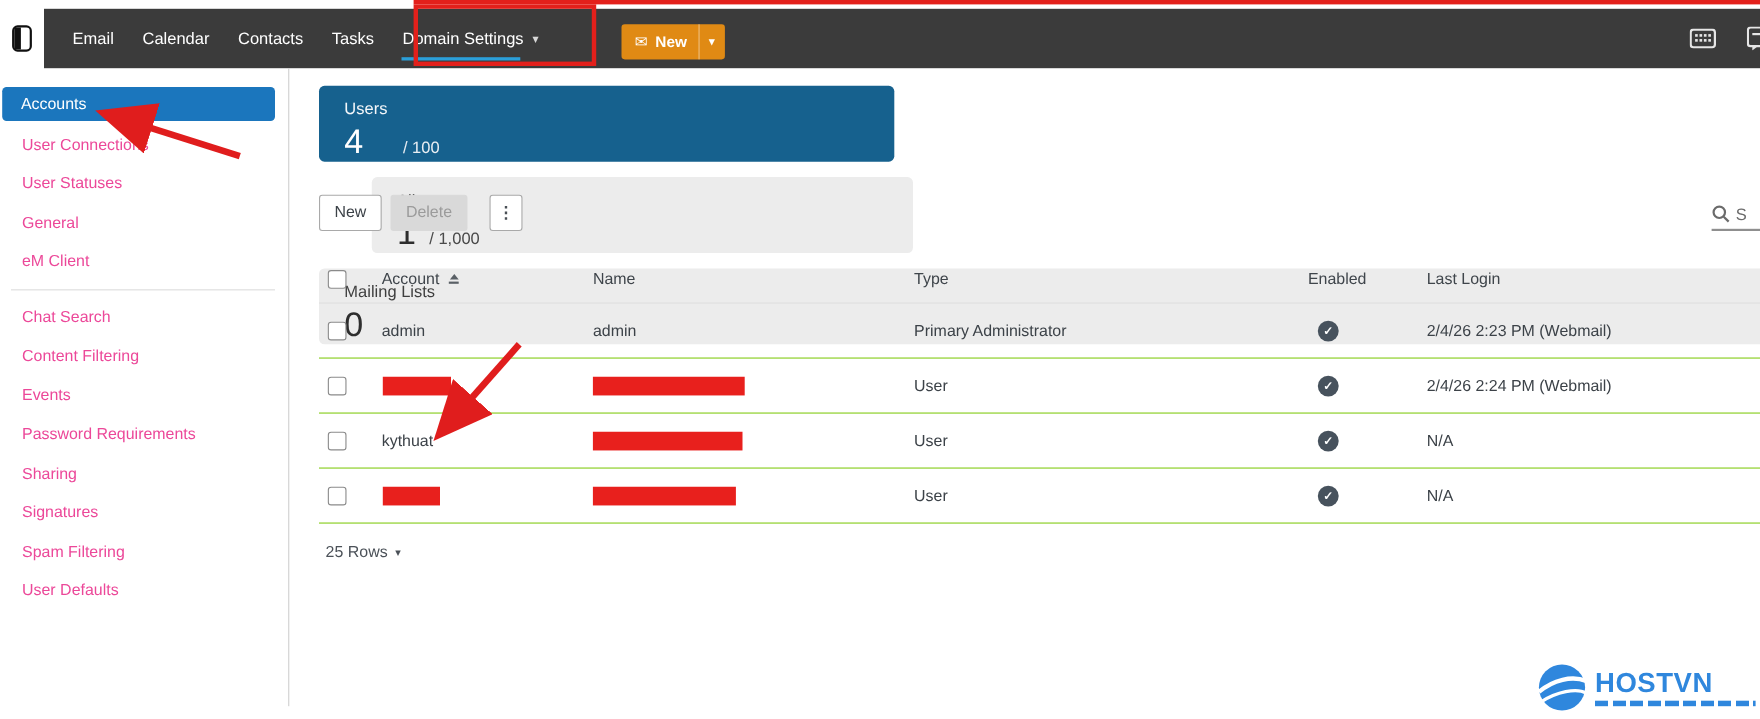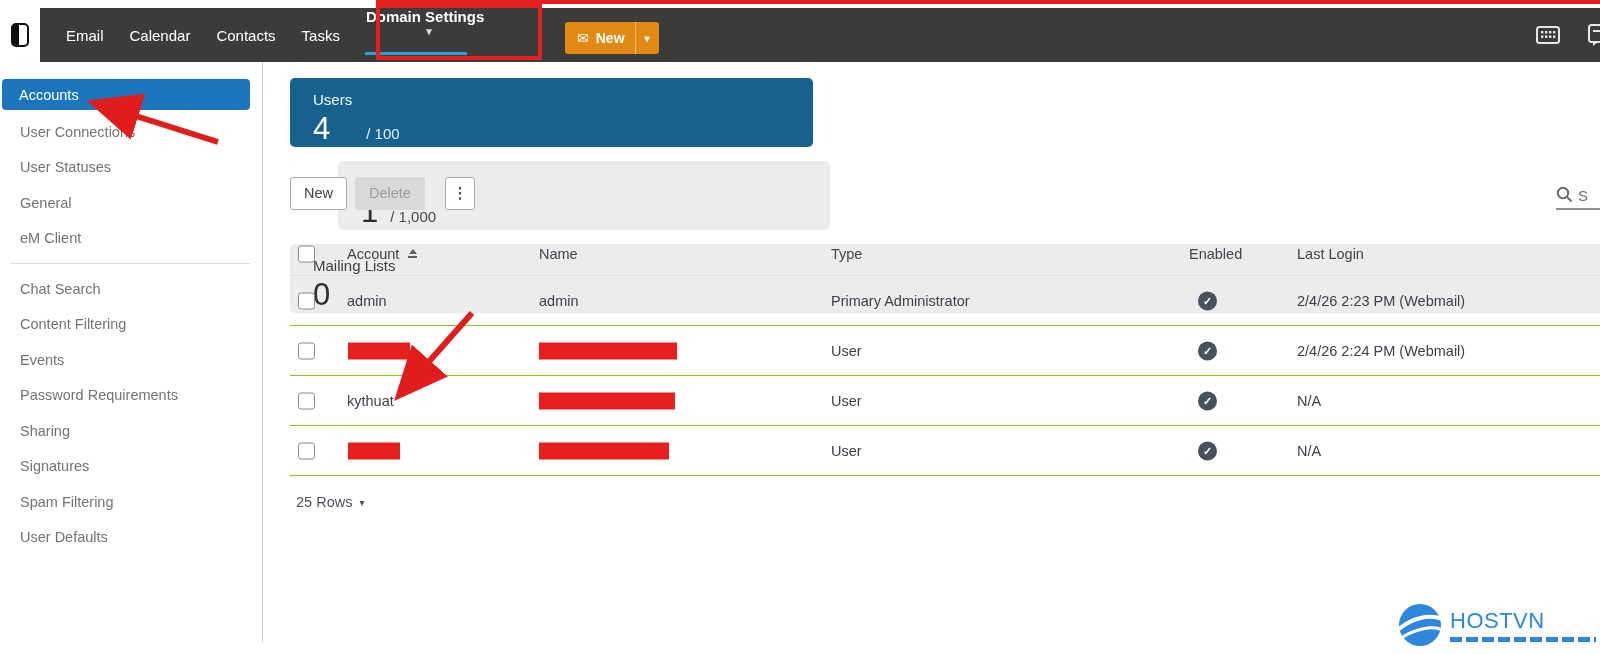--- a/index.html
+++ b/index.html
@@ -9,34 +9,34 @@
     background:#fff; font-family:"Liberation Sans", sans-serif; color:#3c4248;
   }
   
   .top-red-line { position:absolute; left:376px; right:0; top:0; height:4px; background:#e3201b; z-index:9; }
   
   .toggle-wrap { position:absolute; left:0; top:8px; width:40px; height:54px; background:#fff; display:flex; align-items:center; justify-content:center; }
   .toggle-icon { width:18px; height:24px; border:2.5px solid #101010; border-radius:5px; position:relative; }
   .toggle-icon::before { content:""; position:absolute; left:0; top:0; bottom:0; width:6px; background:#101010; }
   .navbar { position:absolute; left:40px; right:0; top:8px; height:54px; background:#3b3b3b; display:flex; align-items:center; padding-left:13px; }
   .nav-item { color:#fff; font-size:15px; padding:0 13px; height:54px; display:flex; align-items:center; cursor:pointer; position:relative; }
-  .nav-item.active { font-weight:700;flex-direction:column; }
+  .nav-item.active { font-weight:400; }
   .nav-item.active .nav-underline { position:absolute; left:12px; right:30px; bottom:7px; height:3px; background:#2b9fd9; }
   .nav-caret { font-size:11px; color:#d8d8d8; margin-left:8px; }
   .new-btn { position:absolute; left:525px; top:14px; height:32px; background:#e08a14; border-radius:3px; display:flex; align-items:center; color:#fff; font-size:14px; font-weight:700; cursor:pointer; }
   .new-btn .env { font-size:14px; margin:0 7px 0 12px; font-weight:400; }
   .new-btn .nb-label { margin-right:10px; }
   .new-btn .nb-sep { width:1px; align-self:stretch; background:rgba(255,255,255,.45); }
   .new-btn .nb-caret { font-size:10px; padding:0 9px; }
   .nav-right-icons { position:absolute; right:0; top:0; height:54px; display:flex; align-items:center; }
   .kb-icon { margin-right:28px; }
   .panel-icon { margin-right:-14px; }
   
   .sidebar { position:absolute; left:0; top:62px; width:262px; bottom:0; padding-top:16px; }
-  .sb-item { height:35.5px; display:flex; align-items:center; padding-left:20px; font-size:14.5px; color:#737373; cursor:pointer; }
+  .sb-item { height:35.5px; display:flex; align-items:center; padding-left:20px; font-size:14.5px; color:#ec4899; cursor:pointer; }
   .sb-item.selected { height:31px; margin:1px 12px 4px 2px; padding-left:17px; background:#1b76bd; color:#fff; border-radius:4px; }
   .sb-divider { border-top:1px solid #dcdcdc; margin:7px 12px 7px 10px; }
   .v-divider { position:absolute; left:262px; top:62px; bottom:12px; width:1px; background:#cfcfcf; }
   
   .main { position:absolute; left:263px; top:62px; right:0; bottom:0; }
   .cards { display:flex; gap:14px; margin:16px 0 0 27px; height:82px;flex-direction:column; }
   .card { background:#ececec; border-radius:5px; padding:13px 0 0 23px; cursor:pointer; }
   .card.c1 { width:523px; background:#16618e; color:#fff; }
   .card.c2 { width:492px;margin-left:48px; }
   .card.c3 { flex:1; border-top-right-radius:0; border-bottom-right-radius:0; }
@@ -80,21 +80,21 @@
   .rd-name-b { width:136px; }
   .rd-name-c { width:130px; }
   .rows-select { display:flex; align-items:center; gap:7px; margin:18px 0 0 33px; font-size:14.5px; color:#4b5158; cursor:pointer; }
   .rows-caret { font-size:10px; color:#4b5158; }
   
   .red-box { position:absolute; left:376px; top:4px; width:166px; height:56px; border:4px solid #e3201b; z-index:10; }
   .annot-svg { position:absolute; left:0; top:0; width:1600px; height:654px; pointer-events:none; z-index:11; }
   
   .logo { position:absolute; right:4px; bottom:6px; display:flex; align-items:center; gap:7px; z-index:8; }
   .logo-textcol { display:flex; flex-direction:column; }
-  .logo-text { font-size:22px; font-weight:400; color:#2f87dd; letter-spacing:.5px; line-height:26px; }
+  .logo-text { font-size:25px; font-weight:700; color:#2f87dd; letter-spacing:.5px; line-height:26px; }
   .logo-tagline { width:146px; height:5px; margin-top:3px; background:repeating-linear-gradient(90deg,#2f87dd 0 12px, transparent 12px 16px); }
 </style>
 </head>
 <body>
 
 <div class="app">
 
   <div class="top-red-line"></div>
 
   <div class="toggle-wrap">

